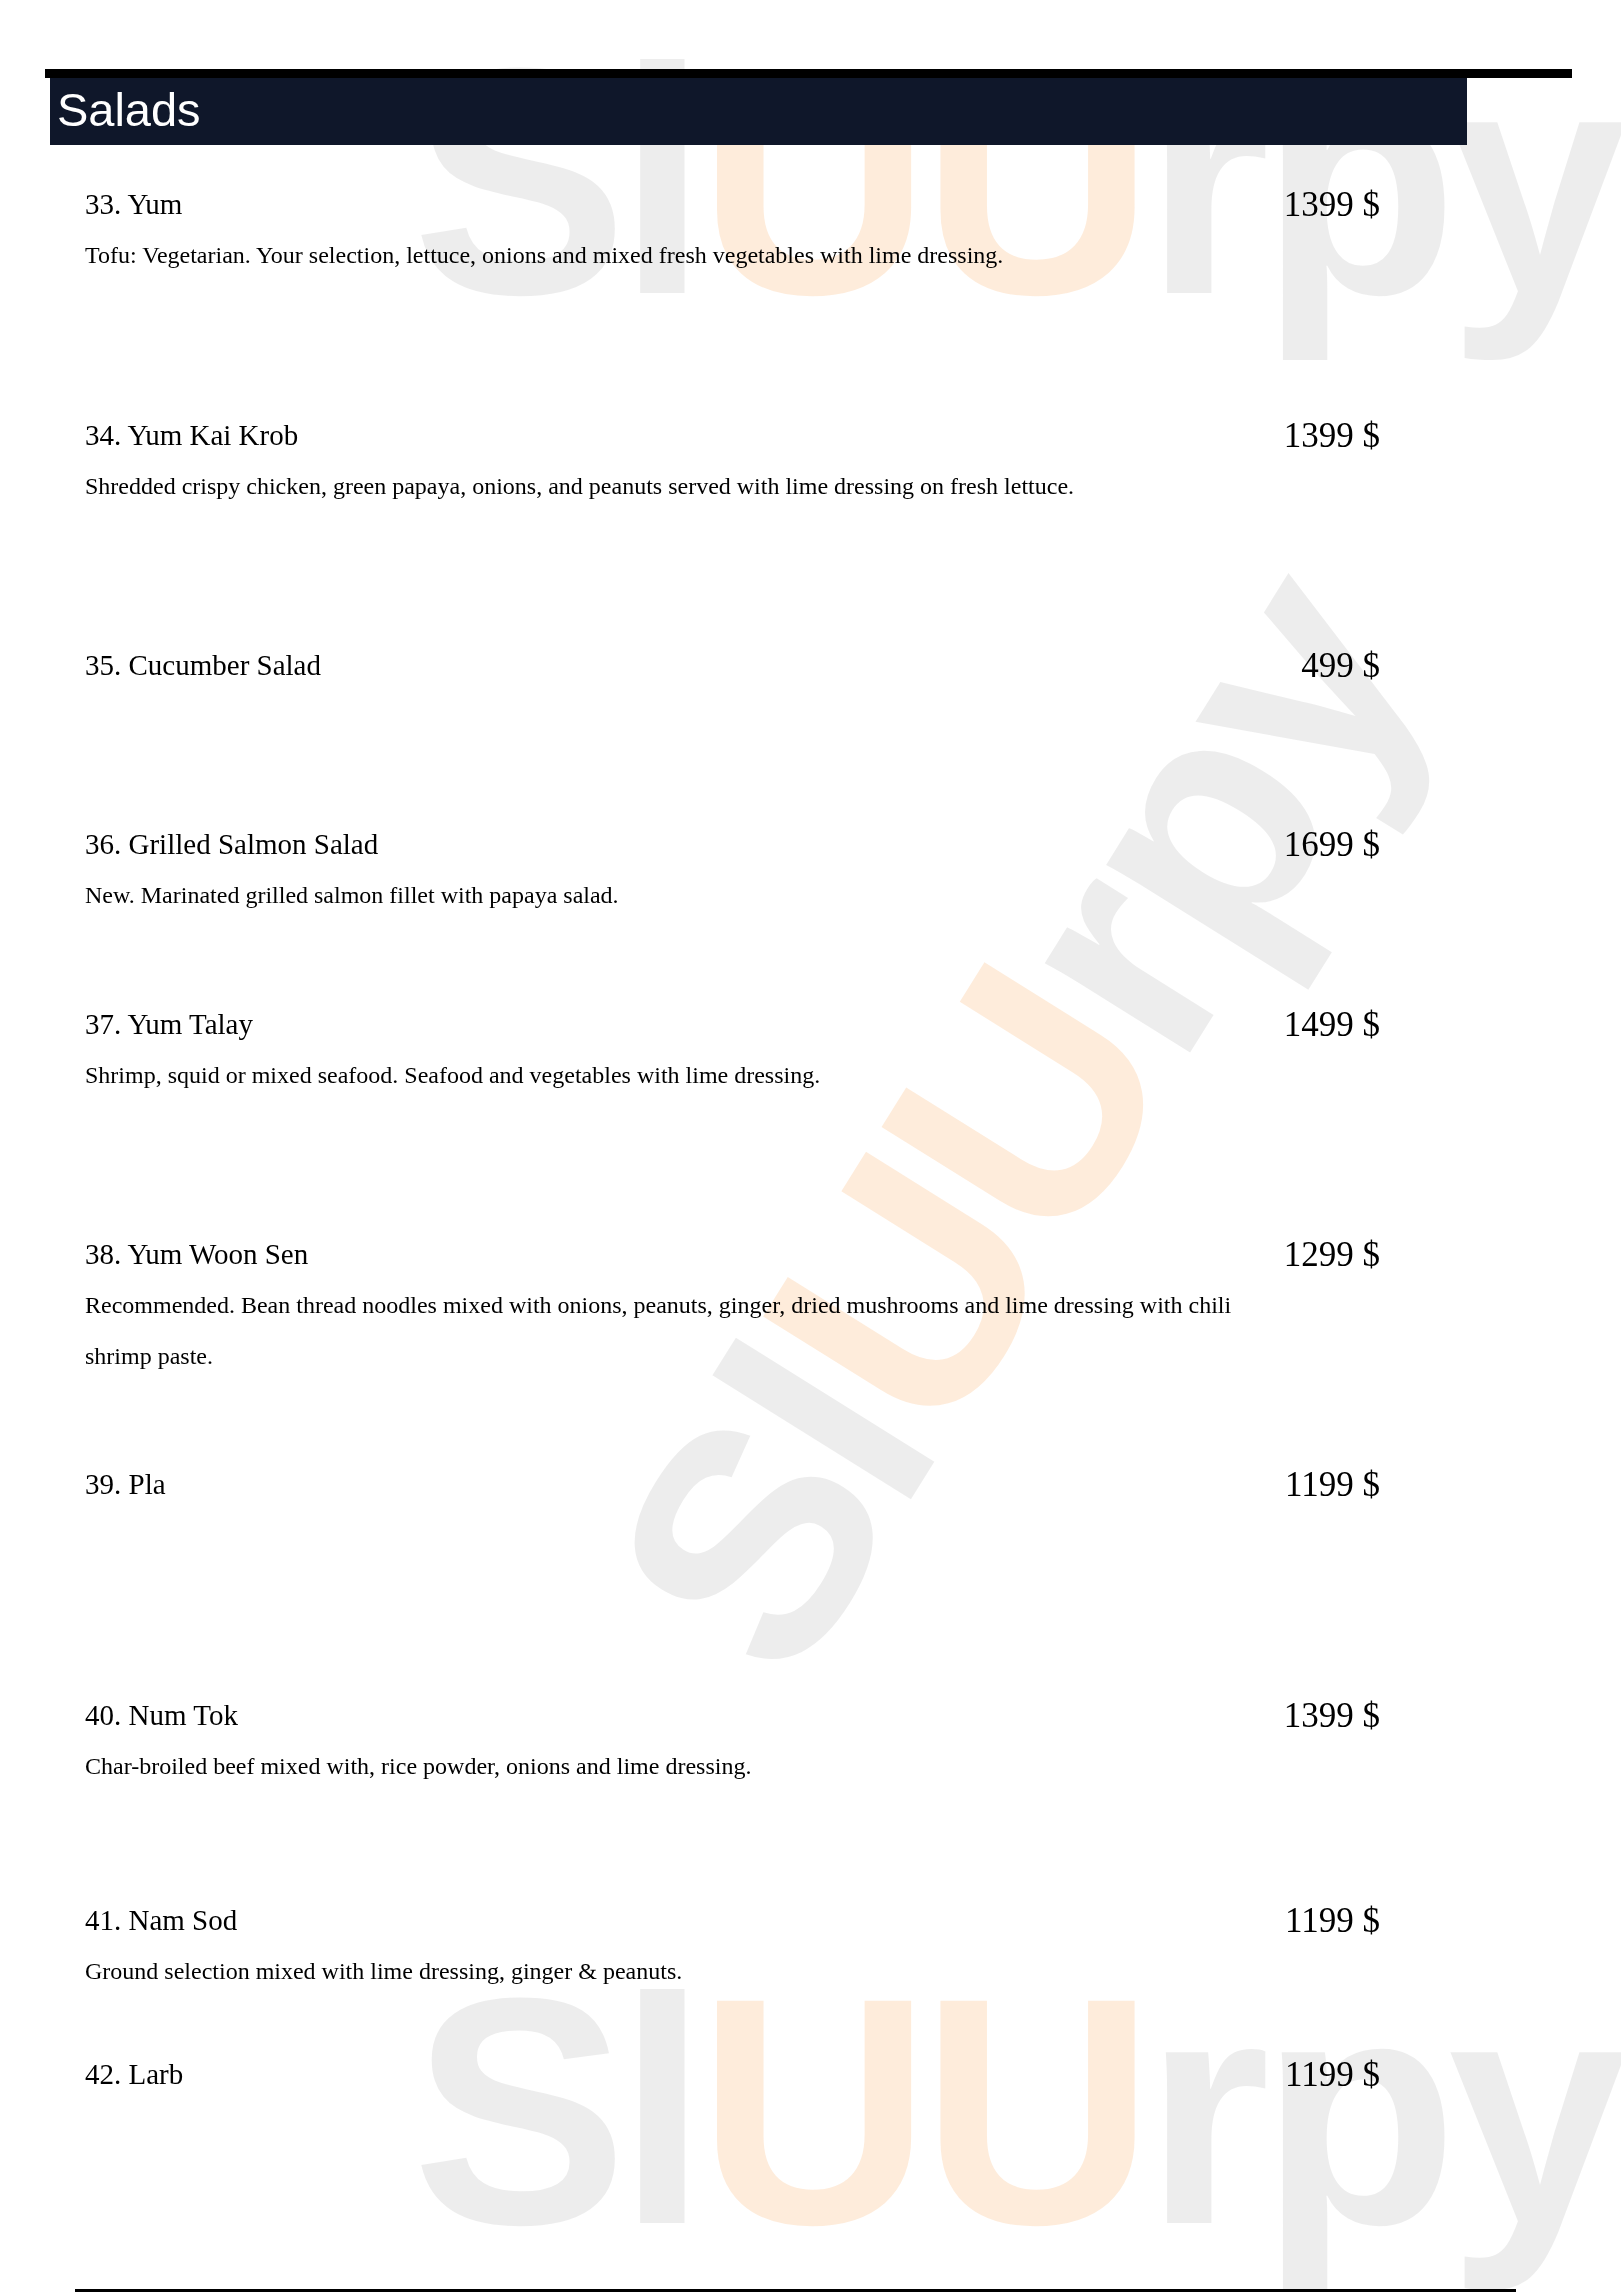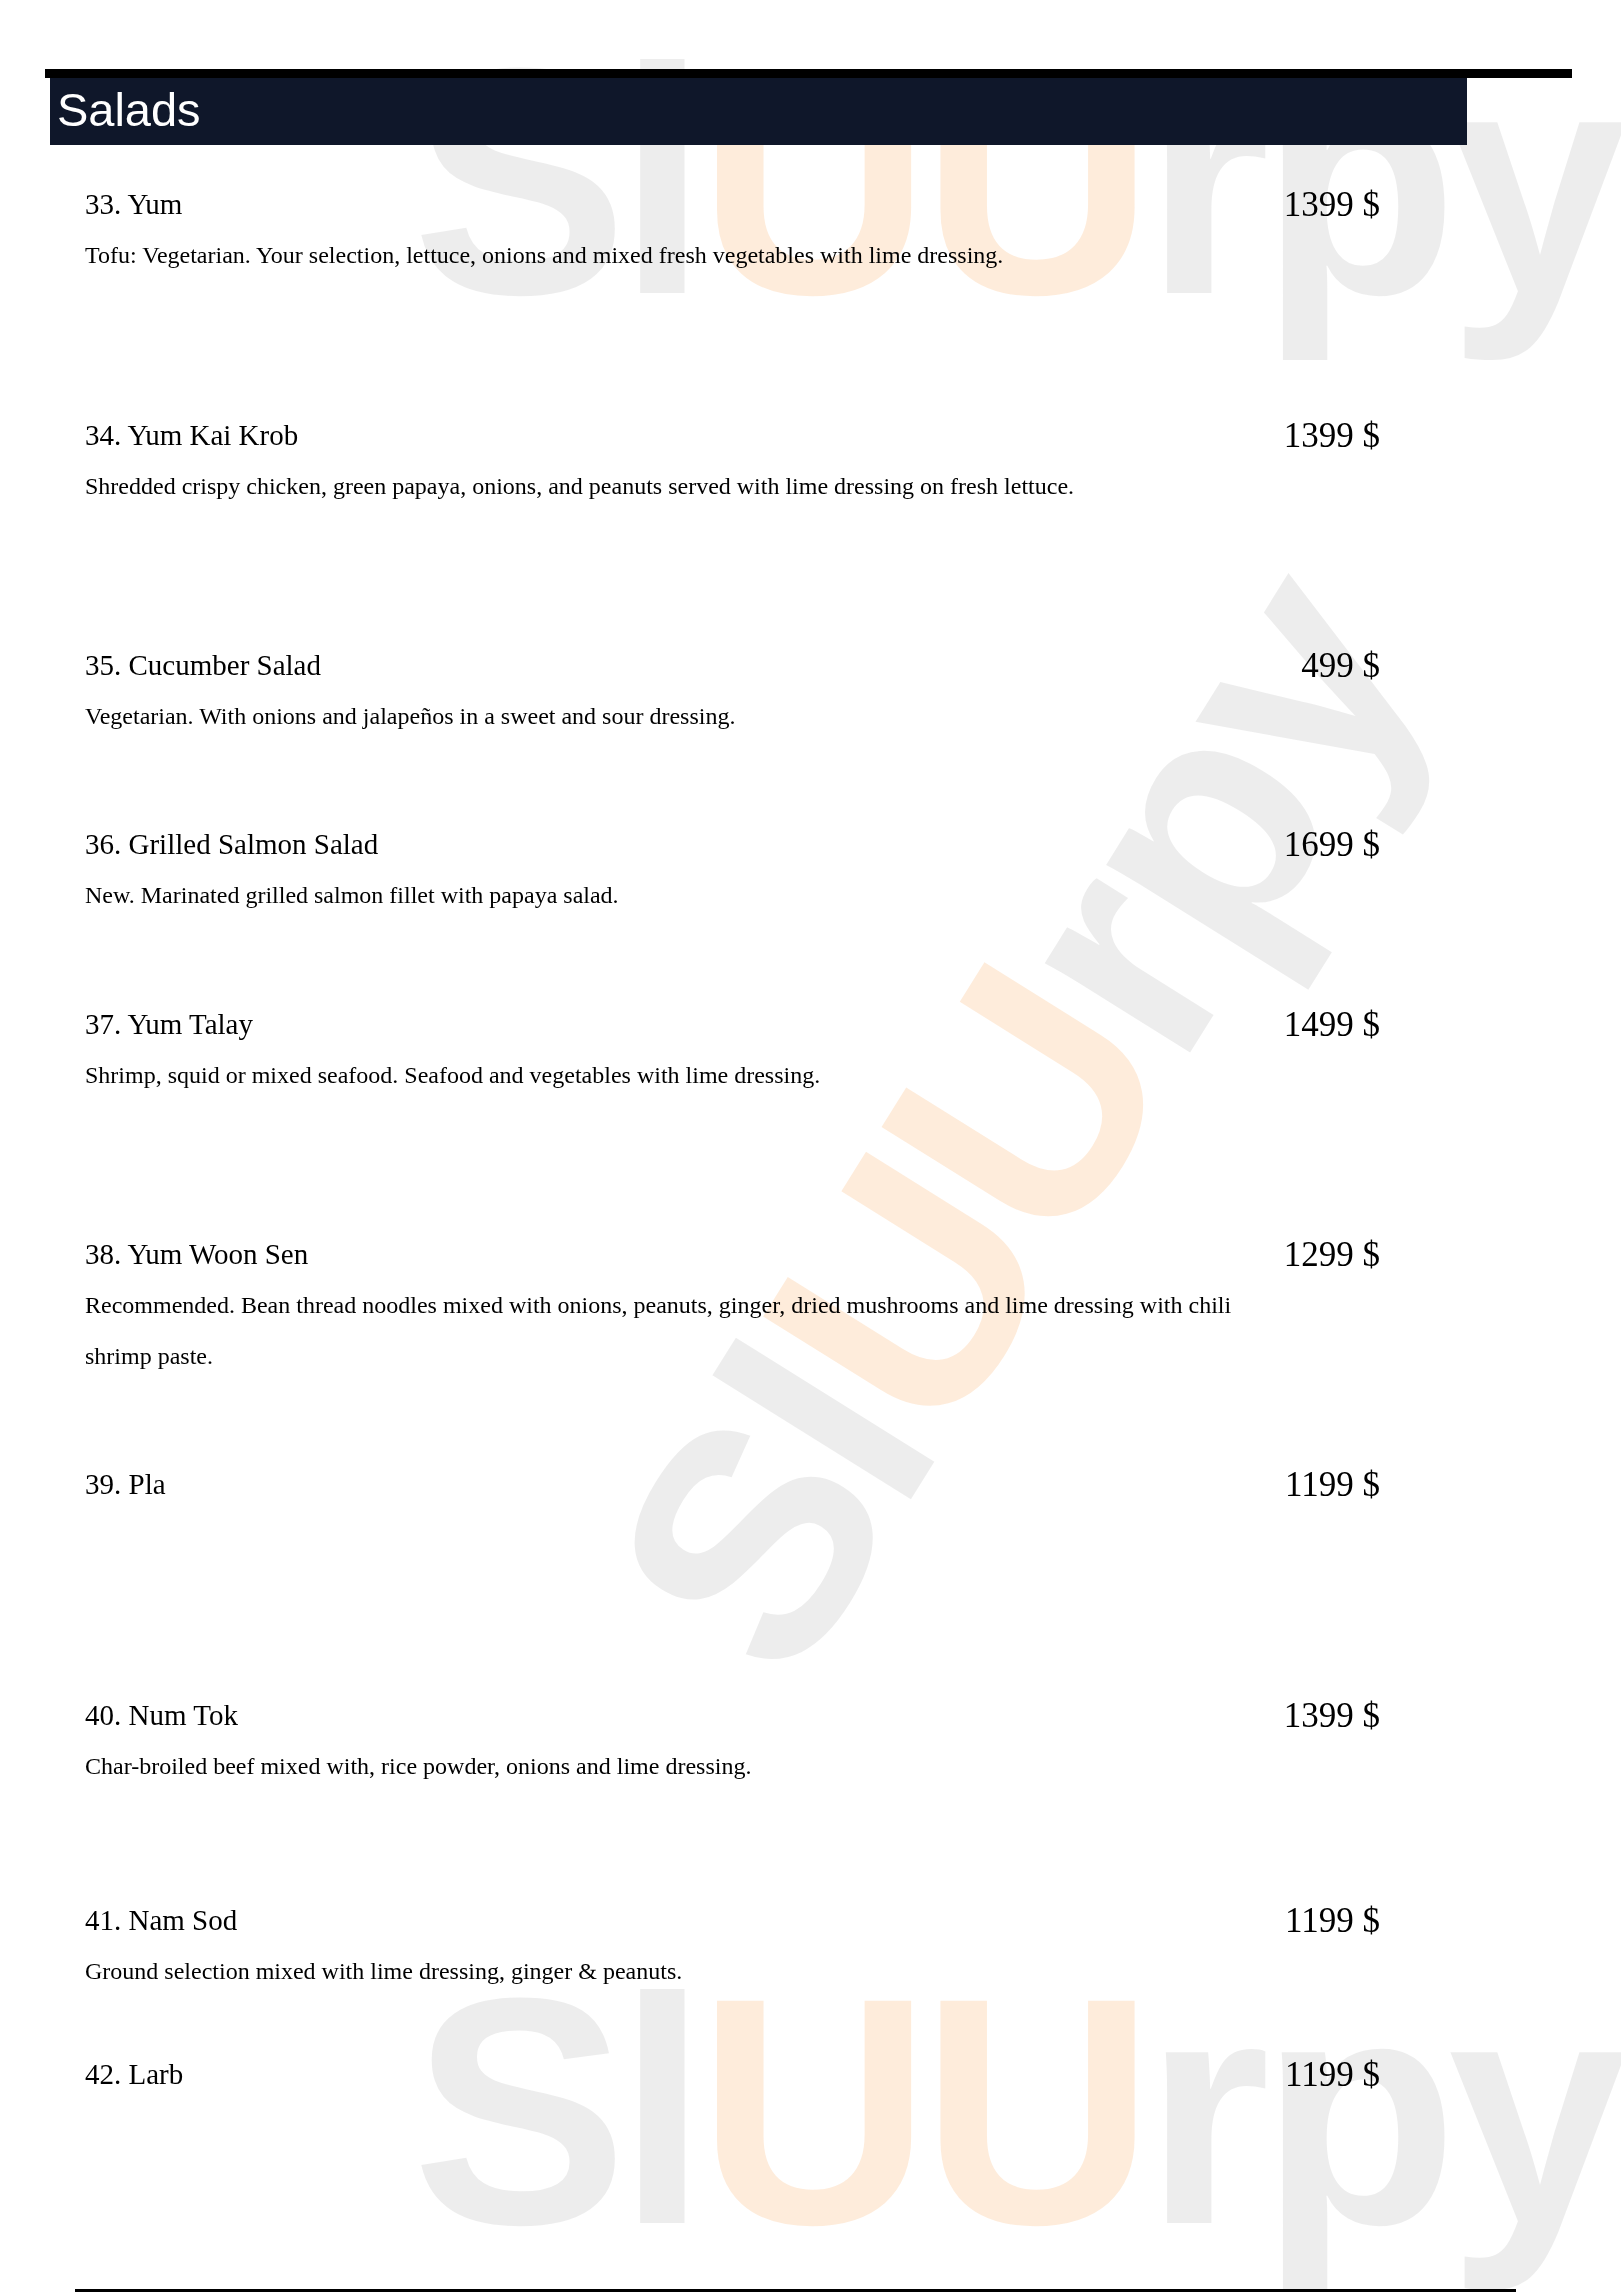--- a/index.html
+++ b/index.html
@@ -131,21 +131,20 @@
     <span class="item-price">1399 $</span>
   </div>
   <div class="item-desc">Shredded crispy chicken, green papaya, onions, and peanuts served with lime dressing on fresh lettuce.</div>
 </div>
 
 <div class="menu-item" style="top:640px;">
   <div class="item-title-row">
     <span class="item-title">35. Cucumber Salad</span>
     <span class="item-price">499 $</span>
   </div>
-  <div class="item-desc" style="width:1235px;">Vegetarian. With onions and jalapeños in a sweet and sour dressing.</div>
 </div>
 
 <div class="menu-item" style="top:819px;">
   <div class="item-title-row">
     <span class="item-title">36. Grilled Salmon Salad</span>
     <span class="item-price">1699 $</span>
   </div>
   <div class="item-desc">New. Marinated grilled salmon fillet with papaya salad.</div>
 </div>
 

